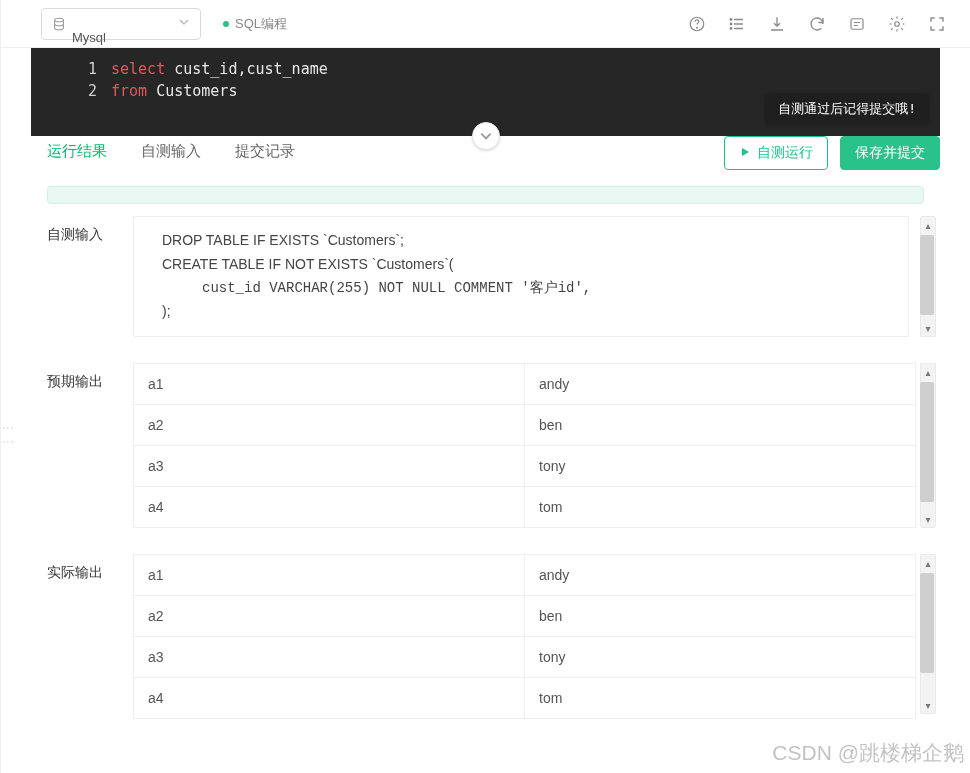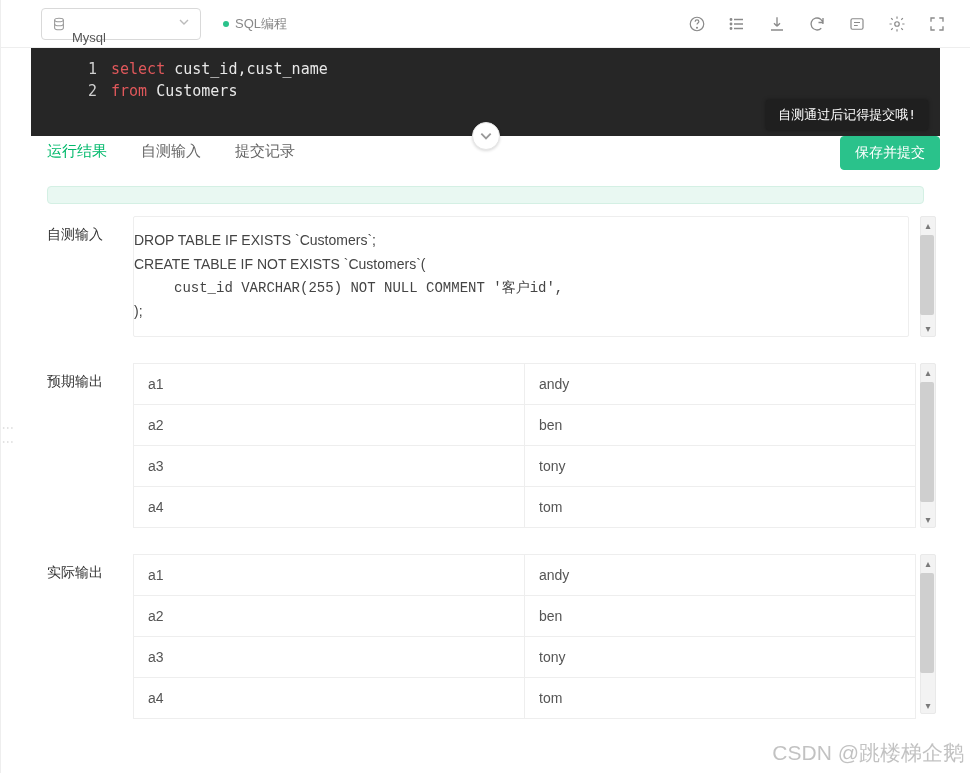--- a/index.html
+++ b/index.html
@@ -17,21 +17,21 @@
   .top-icons { margin-left:auto; display:flex; gap:22px; color:#8a8a8a; }
   .top-icons .ticon { display:flex; align-items:center; cursor:pointer; }
   .top-icons svg { width:18px; height:18px; }
 
   
   .editor { background:#262626; color:#e8e8e8; font-family:Consolas,Menlo,monospace; font-size:15px; padding:10px 0 34px 0; position:relative; }
   .code-line { display:flex; line-height:22px; }
   .gutter { width:80px; text-align:right; padding-right:14px; color:#cfcfcf; }
   .code { flex:1; white-space:pre; }
   .kw { color:#e0585b; }
-  .tooltip { position:absolute; right:12px; bottom:6px; background:#1f1f1f; color:#fff; font-size:13px; padding:6px 12px; border-radius:2px; box-shadow:0 0 4px rgba(0,0,0,.4); }
+  .tooltip { position:absolute; right:12px; bottom:12px; background:#1f1f1f; color:#fff; font-size:13px; padding:6px 12px; border-radius:2px; box-shadow:0 0 4px rgba(0,0,0,.4); }
   .drag-handle { position:absolute; left:50%; transform:translateX(-50%); bottom:-14px; width:28px; height:28px; border-radius:50%; background:#fff; border:1px solid #e5e5e5; display:flex; align-items:center; justify-content:center; color:#999; box-shadow:0 1px 3px rgba(0,0,0,.15); z-index:5; }
 
   .editor-wrap { position:relative; margin:0 30px; }
 
   
   .tabrow { display:flex; align-items:flex-start; height:50px; padding:0 30px 0 46px; position:relative; }
   .tabs { display:flex; gap:34px; font-size:15px; }
   .tab { color:#666; cursor:pointer; padding:6px 0; }
   .tab.active { color:#00b96b; font-weight:500; }
   .tab-actions { margin-left:auto; display:flex; gap:12px; }
@@ -45,21 +45,21 @@
   .results { padding:0 34px 0 46px; position:relative; }
   .section { display:flex; margin-bottom:26px; }
   .section:last-child { margin-bottom:8px; }
   .sec-label { width:86px; flex-shrink:0; padding-top:10px; color:#333; font-size:14px; }
   .sec-body { flex:1; position:relative; }
   .scrollbox { position:relative; }
   .scrollbar-track { position:absolute; right:0; top:0; bottom:0; width:16px; background:#f3f3f3; border:1px solid #e9e9e9; border-radius:2px; display:flex; flex-direction:column; }
   .scrollbar-arrow { height:16px; display:flex; align-items:center; justify-content:center; color:#7a7a7a; font-size:10px; }
   .scrollbar-thumb { position:absolute; right:1px; width:14px; background:#cfcfcf; border-radius:2px; }
 
-  .self-input-box { border:1px solid #eee; border-radius:2px; padding:12px 0; background:#fff; color:#444; font-size:14px; line-height:1.7; margin-right:27px; min-height:120px; font-family:"Helvetica Neue",Arial,sans-serif; white-space:pre; }
+  .self-input-box { border:1px solid #eee; border-radius:2px; padding:12px 28px; background:#fff; color:#444; font-size:14px; line-height:1.7; margin-right:27px; min-height:120px; font-family:"Helvetica Neue",Arial,sans-serif; white-space:pre; }
   .indent { padding-left:40px; display:block;font-family:Liberation Mono, monospace; }
 
   table.out { width:calc(100% - 20px); border-collapse:collapse; table-layout:fixed; }
   table.out td { border:1px solid #eee; padding:12px 14px; font-size:14px; color:#555; background:#fff; }
   table.out td:first-child { width:50%; }
 
   .watermark { position:absolute; right:6px; bottom:6px; color:rgba(120,120,120,.45); font-size:21px; pointer-events:none; }
   .left-dots { position:absolute; left:14px; top:422px; color:#ccc; font-size:12px; letter-spacing:2px; transform:rotate(90deg); transform-origin:left top; }
 </style>
 </head>
@@ -152,20 +152,26 @@
     </div>
   </div>
 
   <div class="tabrow">
     <div class="tabs">
       <div class="tab active">运行结果</div>
       <div class="tab">自测输入</div>
       <div class="tab">提交记录</div>
     </div>
     <div class="tab-actions">
+      <div class="btn btn-outline">
+        <span class="play"><svg width="12" height="12" viewBox="0 0 12 12">
+              <path d="M3 2v8l7-4z" fill="currentColor"></path>
+            </svg></span>
+        <span>自测运行</span>
+      </div>
       <div class="btn btn-solid">
         <span>保存并提交</span>
       </div>
     </div>
   </div>
 
   <div class="greenbar"></div>
 
   <div class="results">
 

